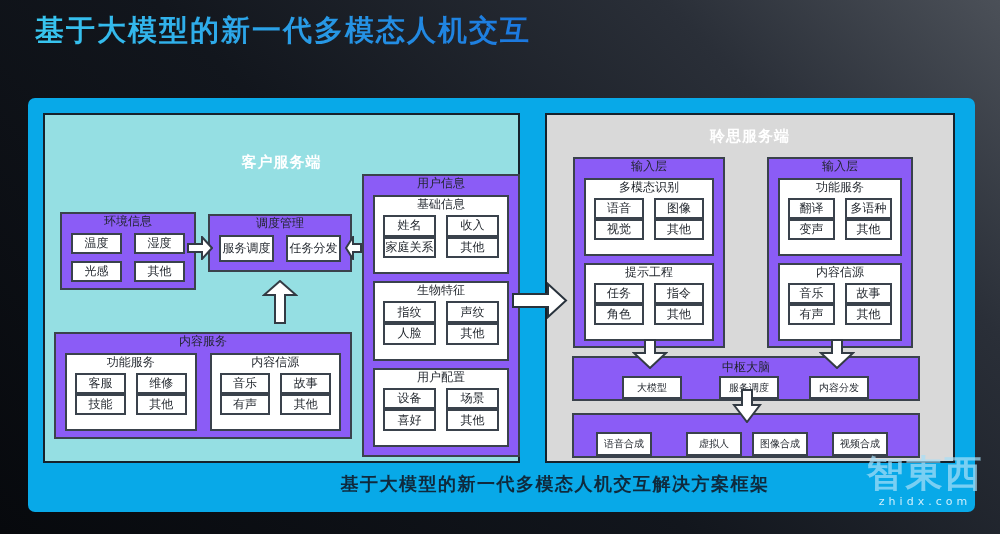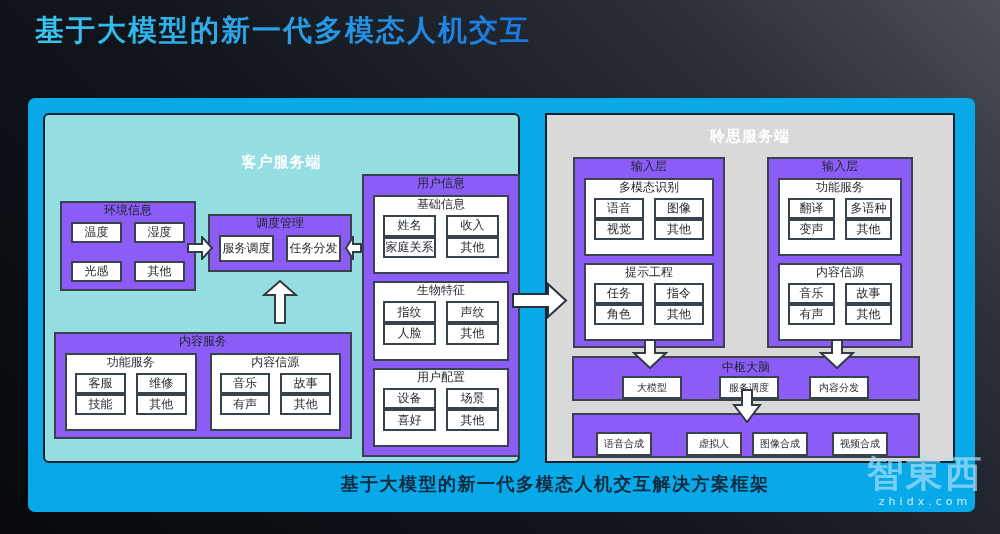--- a/index.html
+++ b/index.html
@@ -20,32 +20,32 @@
   }
   .frame{
     position:absolute;left:28px;top:98px;width:947px;height:414px;
     background:#08a9e8;border-radius:7px;
   }
   .caption{
     position:absolute;left:140px;top:472px;width:830px;text-align:center;
     font-size:18px;font-weight:600;letter-spacing:1.5px;color:#0f2a3d;z-index:4;
   }
   .panel{position:absolute;top:113px;height:350px;border:2px solid #15222c;box-sizing:border-box;z-index:2;font-family:Liberation Mono, monospace;}
-  .panel.client{left:43px;width:477px;background:#95dfe3;border-radius:6px;}
+  .panel.client{left:43px;width:477px;background:#95dfe3;}
   .panel.server{left:545px;width:410px;background:#d9d9d9;}
   .panel-title{position:absolute;left:0;width:100%;text-align:center;font-size:15px;font-weight:700;color:#ffffff;letter-spacing:1px;}
   .panel.client .panel-title{top:38px;}
   .panel.server .panel-title{top:12px;}
 
   .gbox{
     position:absolute;background:#8b5cf6;border:2px solid #3a424c;box-sizing:border-box;
     display:flex;flex-direction:column;
   }
   .gtitle{flex:0 0 17px;font-size:12px;line-height:17px;text-align:center;color:#1f242b;white-space:nowrap;}
-  .ggrid{flex:1;display:grid;grid-template-columns:1fr 1fr;gap:18px 12px;padding:2px 9px 8px;box-sizing:border-box;}
+  .ggrid{flex:1;display:grid;grid-template-columns:1fr 1fr;gap:7px 12px;padding:2px 9px 8px;box-sizing:border-box;}
   .ggrid.one{grid-template-rows:1fr;}
   .cell{
     border:2px solid #3a424c;background:#ffffff;box-sizing:border-box;
     display:flex;align-items:center;justify-content:center;
     font-size:12px;color:#1f242b;white-space:nowrap;
   }
   .subcol{flex:1;display:flex;flex-direction:column;gap:7px;padding:2px 9px 8px;box-sizing:border-box;}
   .subrow{flex:1;display:flex;flex-direction:row;gap:13px;padding:2px 9px 8px;box-sizing:border-box;}
   .sub{flex:1;border:2px solid #3a424c;background:#ffffff;box-sizing:border-box;display:flex;flex-direction:column;}
   .sub .ggrid{gap:0 10px;padding:1px 8px 14px;}
@@ -70,21 +70,21 @@
 <div class="stage">
 
   <div class="main-title">基于大模型的新一代多模态人机交互</div>
 
   <div class="frame"></div>
   <div class="caption">基于大模型的新一代多模态人机交互解决方案框架</div>
 
   <div class="panel client">
     <div class="panel-title">客户服务端</div>
 
-    <div class="gbox" style="left:15px;top:86px;width:136px;height:90px">
+    <div class="gbox" style="left:15px;top:97px;width:136px;height:78px">
       <div class="gtitle">环境信息</div>
       <div class="ggrid">
         <div class="cell">温度</div>
         <div class="cell">湿度</div>
         <div class="cell">光感</div>
         <div class="cell">其他</div>
       </div>
     </div>
 
     <div class="gbox" style="left:163px;top:99px;width:144px;height:58px">

